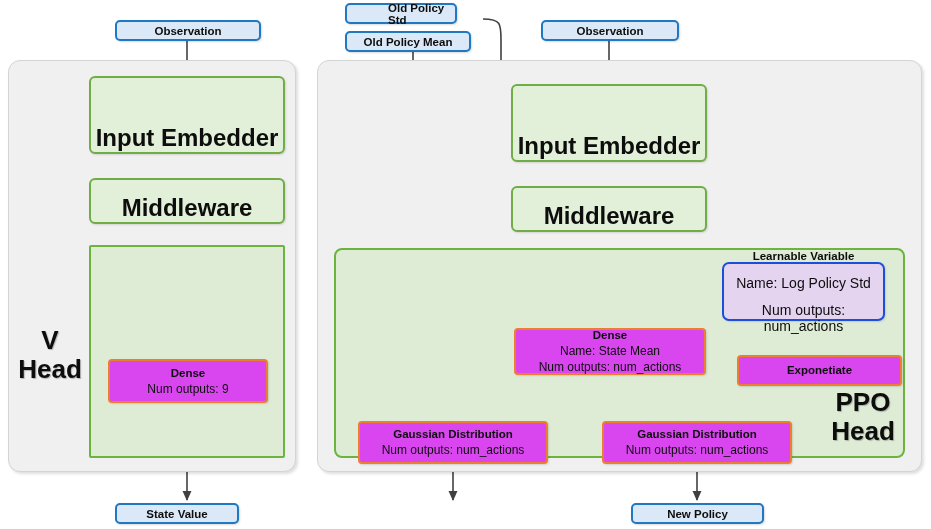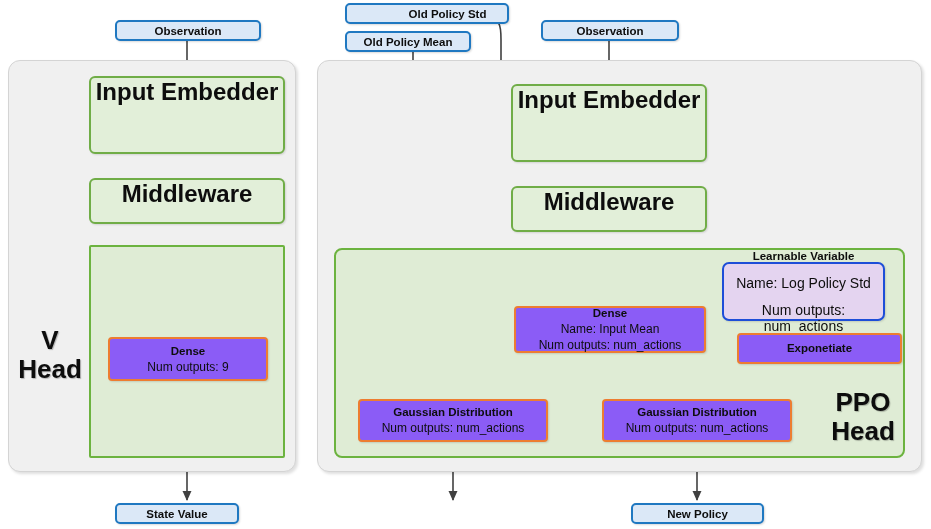--- a/index.html
+++ b/index.html
@@ -34,39 +34,40 @@
     border-radius: 8px;
   }
   .green-group.sharp { border-radius: 2px; }
 
   
   .green-box {
     background: #e2efd9;
     border: 2px solid #70ad47;
     border-radius: 6px;
     display: flex;
-    align-items: flex-start;
+    align-items: flex-end;
     justify-content: center;
     color: #0d0d0d;
     font-weight: bold;
     box-shadow: 1px 1px 2px rgba(0,0,0,0.12);
   }
 
   
   .orange-box {
-    background: #8b5cf6;
+    background: #d946ef;
     border: 2px solid #ed7d31;
     border-radius: 4px;
     display: flex;
     flex-direction: column;
     align-items: center;
     justify-content: center;
     color: #0d0d0d;
     box-shadow: 1px 1px 2px rgba(0,0,0,0.13);
     text-align: center;
+    margin-top: 22px;
   }
   .orange-box .title { font-weight: bold; font-size: 11.5px; line-height: 15px; }
   .orange-box .sub  { font-weight: normal; font-size: 12px; line-height: 16px; }
 
   
   .purple-box {
     background: #e4d4f0;
     border: 2px solid #1d4ed8;
     border-radius: 7px;
     display: flex;
@@ -189,21 +190,21 @@
 
   <div class="abs group-box" style="left:317px; top:60px; width:605px; height:412px; z-index:1;"></div>
 
   <div class="abs green-group" style="left:334px; top:248px; width:571px; height:210px; z-index:2;"></div>
 
   <div class="abs group-title" style="left:823px; top:385px; width:80px; height:64px; font-size:26px; z-index:3;">
     <span>PPO</span>
     <span>Head</span>
   </div>
 
-  <div class="abs blue-box" style="left:345px; top:3px; width:164px; height:21px; z-index:5;padding-left:41px;">
+  <div class="abs blue-box" style="left:345px; top:3px; width:112px; height:21px; z-index:5;padding-left:41px;">
     <span>Old Policy Std</span>
   </div>
 
   <div class="abs blue-box" style="left:345px; top:31px; width:126px; height:21px; z-index:5;">
     <span>Old Policy Mean</span>
   </div>
 
   <div class="abs blue-box" style="left:541px; top:20px; width:138px; height:21px; z-index:5;">
     <span>Observation</span>
   </div>
@@ -211,21 +212,21 @@
   <div class="abs green-box" style="left:511px; top:84px; width:196px; height:78px; font-size:24px; z-index:5;">
     <span>Input Embedder</span>
   </div>
 
   <div class="abs green-box" style="left:511px; top:186px; width:196px; height:46px; font-size:24px; z-index:5;">
     <span>Middleware</span>
   </div>
 
   <div class="abs orange-box" style="left:514px; top:306px; width:192px; height:47px; z-index:5;">
     <span class="title">Dense</span>
-    <span class="sub">Name: Input Mean</span>
+    <span class="sub">Name: State Mean</span>
     <span class="sub">Num outputs: num_actions</span>
   </div>
 
   <div class="abs purple-box" style="left:722px; top:262px; width:163px; height:59px; z-index:5;">
     <span class="title">Learnable Variable</span>
     <span class="sub">Name: Log Policy Std</span>
     <span class="sub">Num outputs: num_actions</span>
   </div>
 
   <div class="abs orange-box" style="left:737px; top:333px; width:165px; height:31px; z-index:5;">

